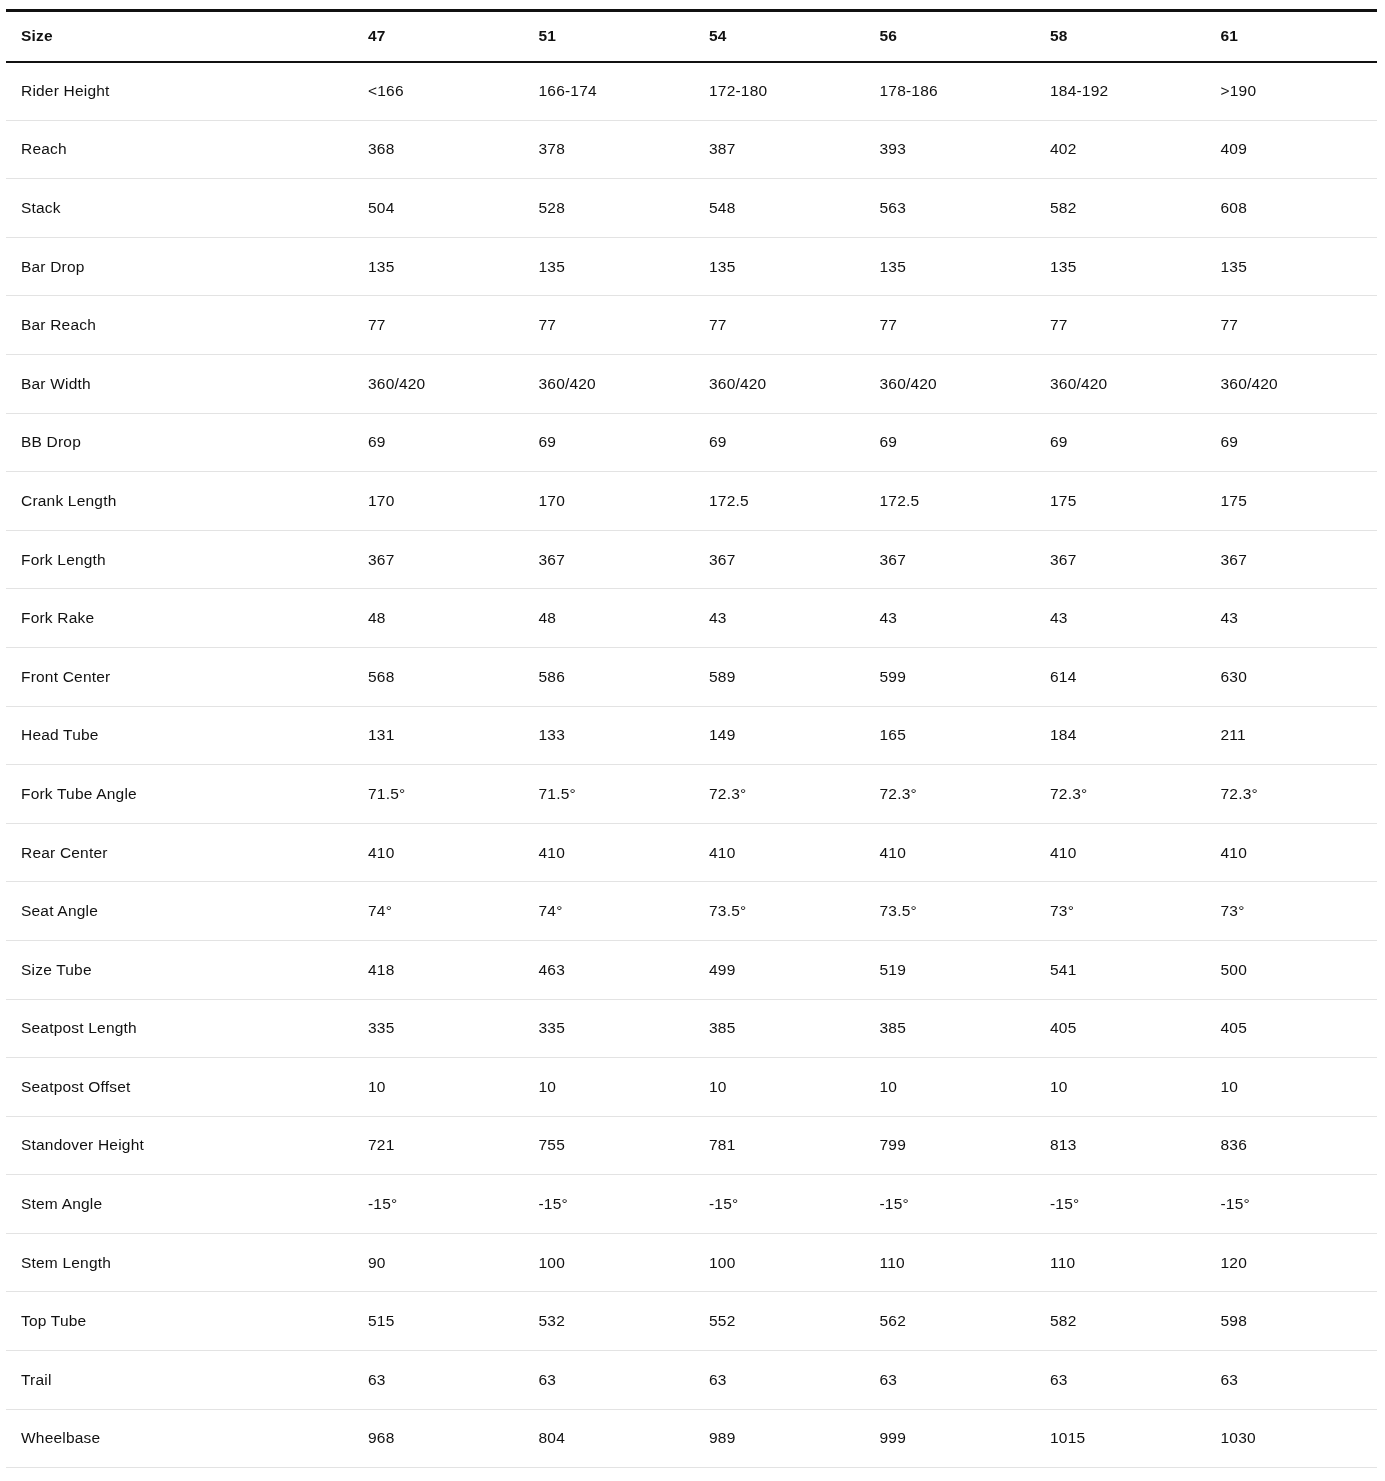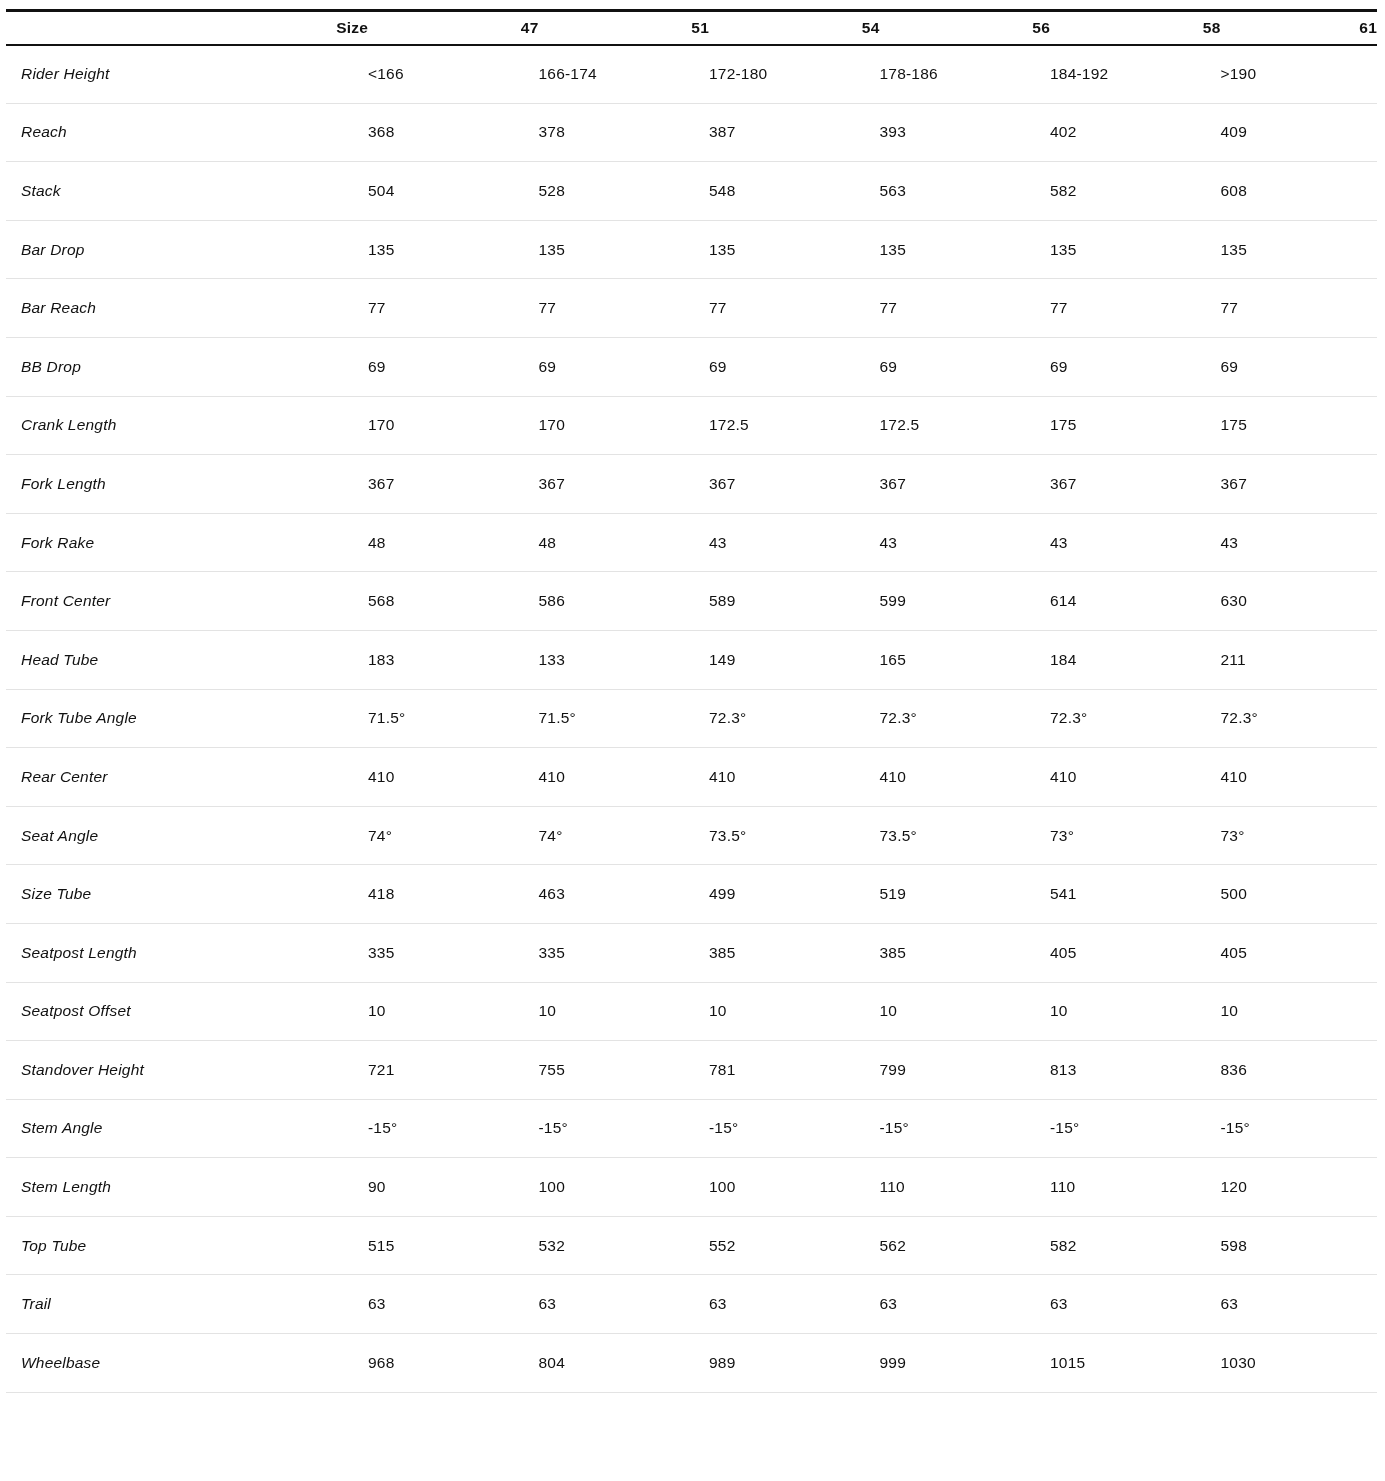--- a/index.html
+++ b/index.html
@@ -21,24 +21,24 @@
   table.geometry {
     width: 1371px;
     border-collapse: collapse;
     table-layout: fixed;
     border-top: 3px solid #111111;
   }
   col.label-col { width: 362px; }
   col.value-col { width: 170.5px; }
   col.value-col-last { width: auto; }
   thead th {
-    height: 34px;
+    height: 51px;
     font-size: 15.5px;
     font-weight: 700;
-    text-align: right;
+    text-align: left;
     vertical-align: middle;
     padding: 0;
     border-bottom: 2px solid #111111;
     letter-spacing: 0.2px;
   }
   thead th.corner {
     padding-left: 15px;
   }
   tbody td {
     height: 58.6px;
@@ -46,21 +46,20 @@
     font-weight: 400;
     text-align: left;
     vertical-align: middle;
     padding: 0;
     border-bottom: 1px solid #e3e3e3;
     letter-spacing: 0.2px;
     white-space: nowrap;
   }
   tbody td.row-label {
     padding-left: 15px;
-    font-style: italic;
   }
 </style>
 </head>
 <body>
 
 <div class="table-wrap">
   <table class="geometry">
     <colgroup>
       <col class="label-col">
       <col class="value-col">
@@ -123,20 +122,29 @@
         <tr>
           <td class="row-label">Bar Reach</td>
           <td>77</td>
           <td>77</td>
           <td>77</td>
           <td>77</td>
           <td>77</td>
           <td>77</td>
         </tr>
         <tr>
+          <td class="row-label">Bar Width</td>
+          <td>360/420</td>
+          <td>360/420</td>
+          <td>360/420</td>
+          <td>360/420</td>
+          <td>360/420</td>
+          <td>360/420</td>
+        </tr>
+        <tr>
           <td class="row-label">BB Drop</td>
           <td>69</td>
           <td>69</td>
           <td>69</td>
           <td>69</td>
           <td>69</td>
           <td>69</td>
         </tr>
         <tr>
           <td class="row-label">Crank Length</td>
@@ -169,21 +177,21 @@
           <td class="row-label">Front Center</td>
           <td>568</td>
           <td>586</td>
           <td>589</td>
           <td>599</td>
           <td>614</td>
           <td>630</td>
         </tr>
         <tr>
           <td class="row-label">Head Tube</td>
-          <td>183</td>
+          <td>131</td>
           <td>133</td>
           <td>149</td>
           <td>165</td>
           <td>184</td>
           <td>211</td>
         </tr>
         <tr>
           <td class="row-label">Fork Tube Angle</td>
           <td>71.5°</td>
           <td>71.5°</td>

